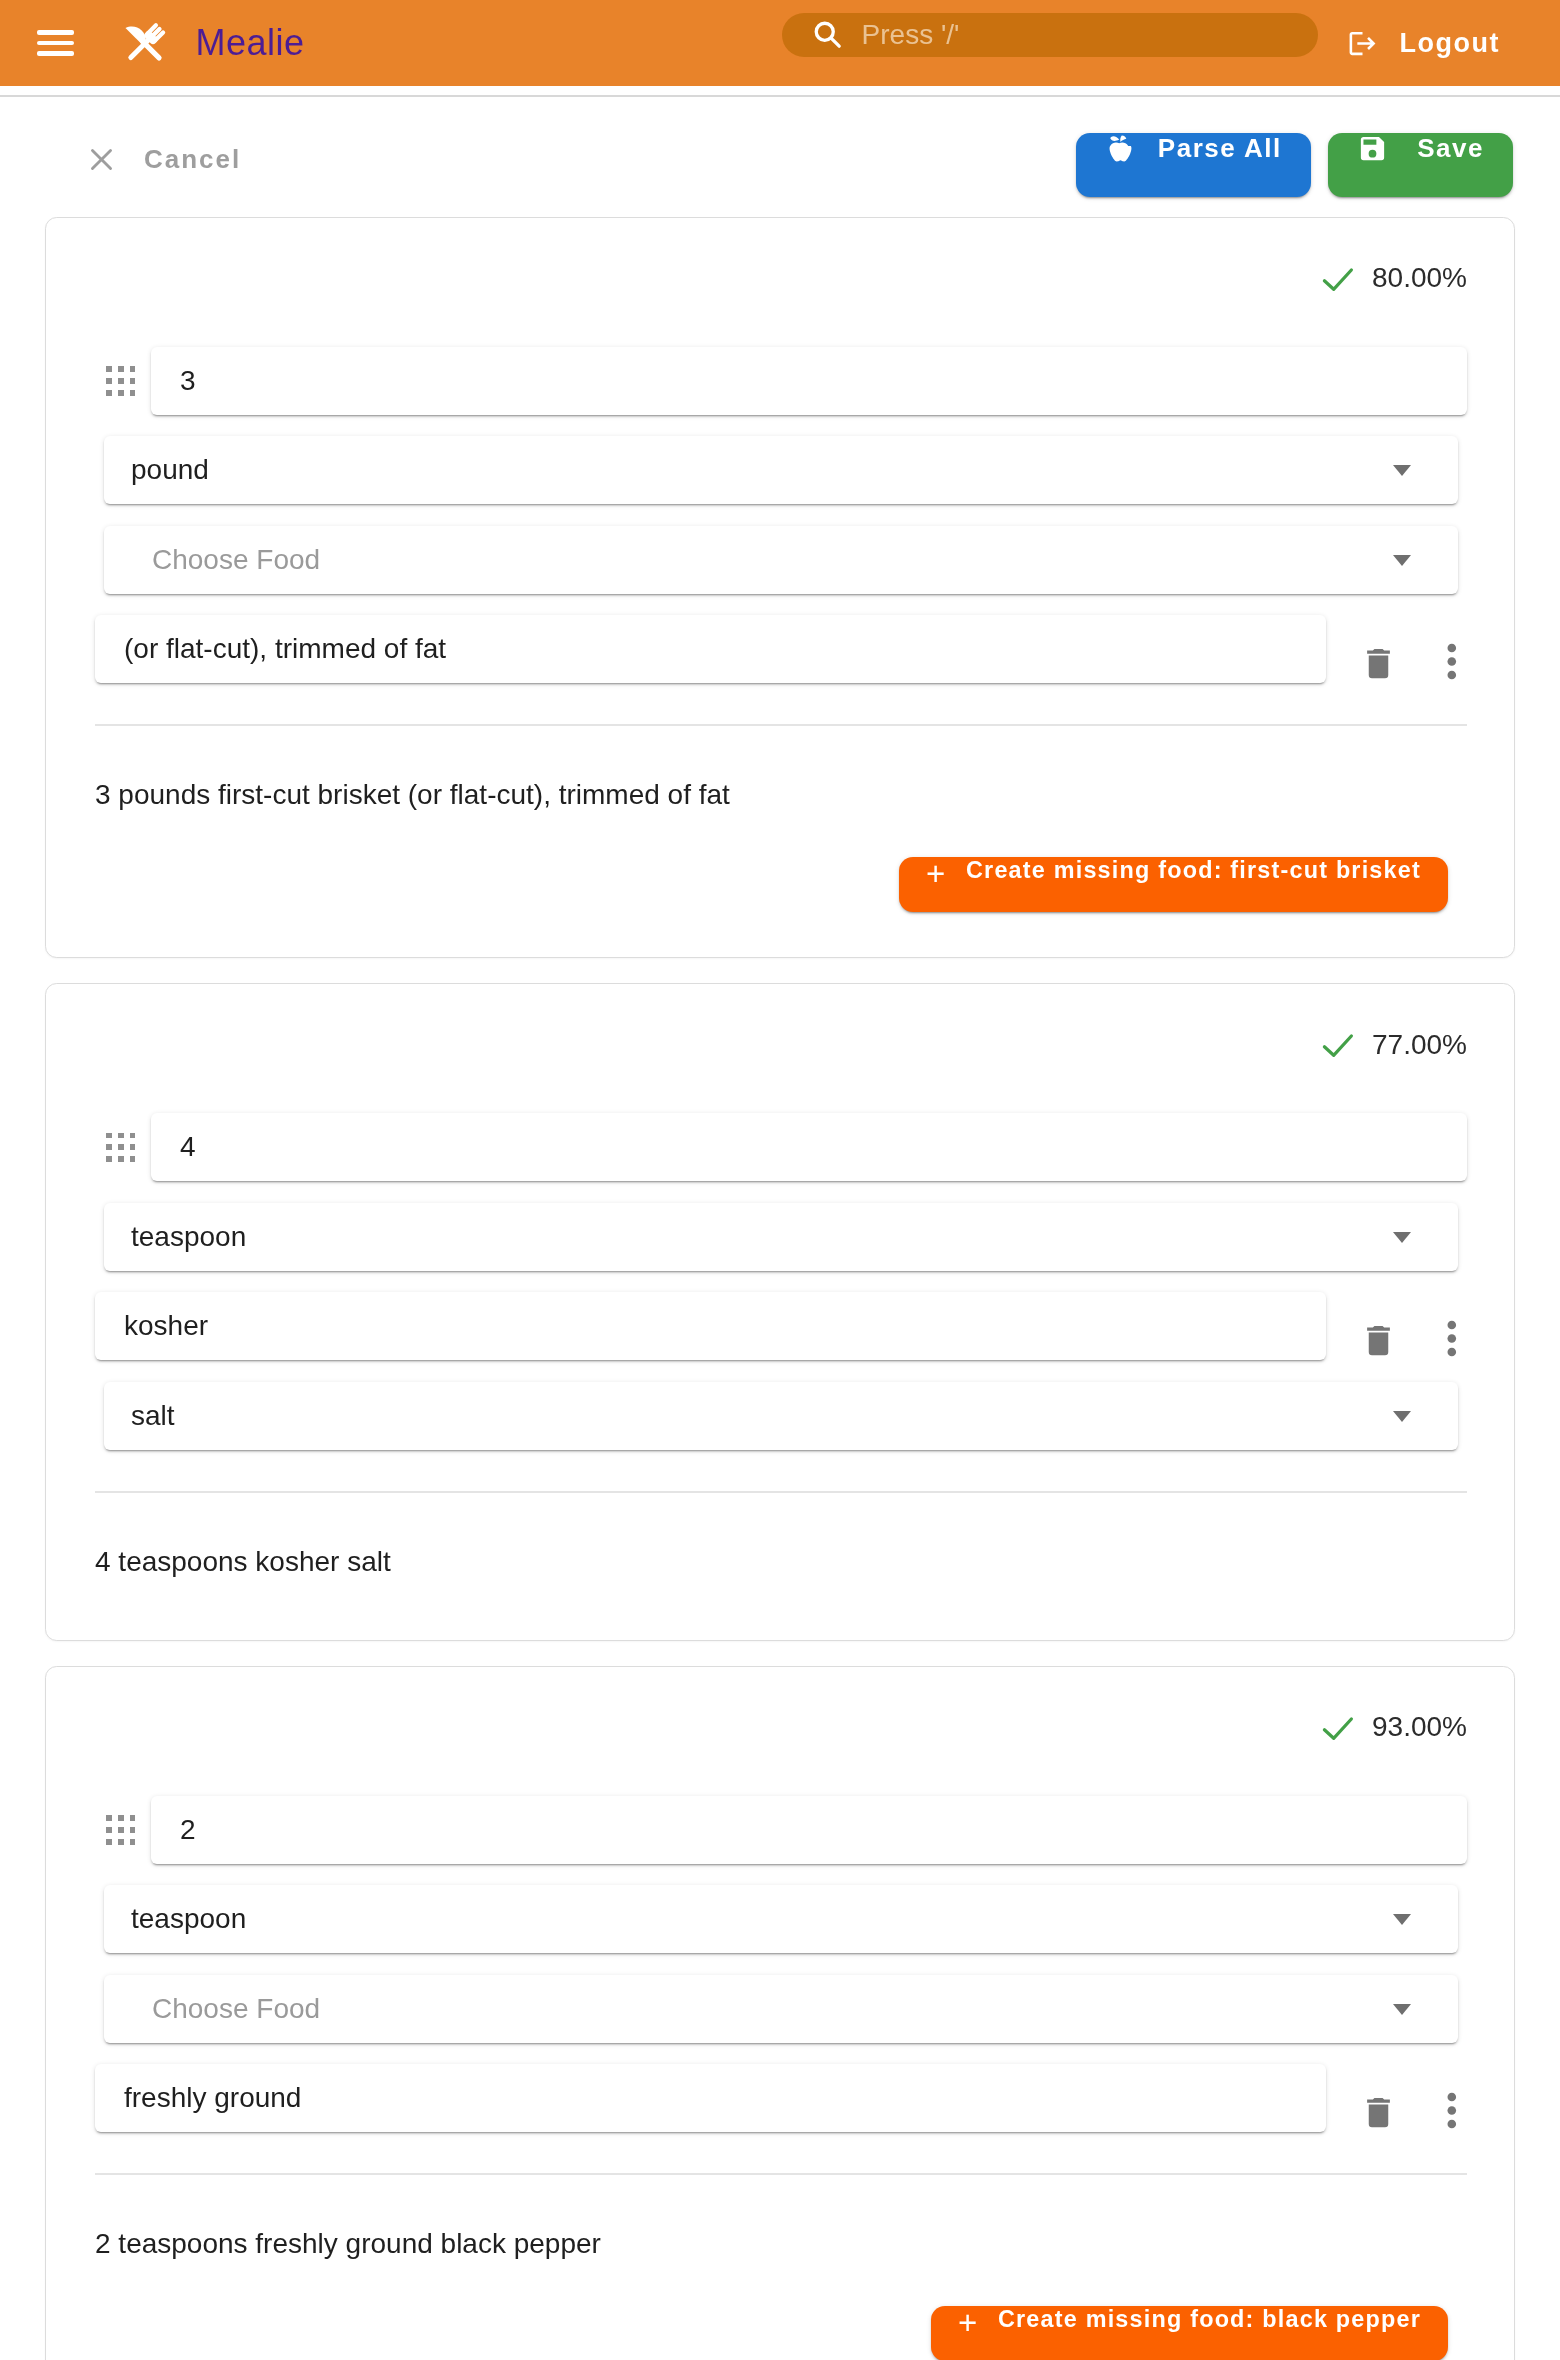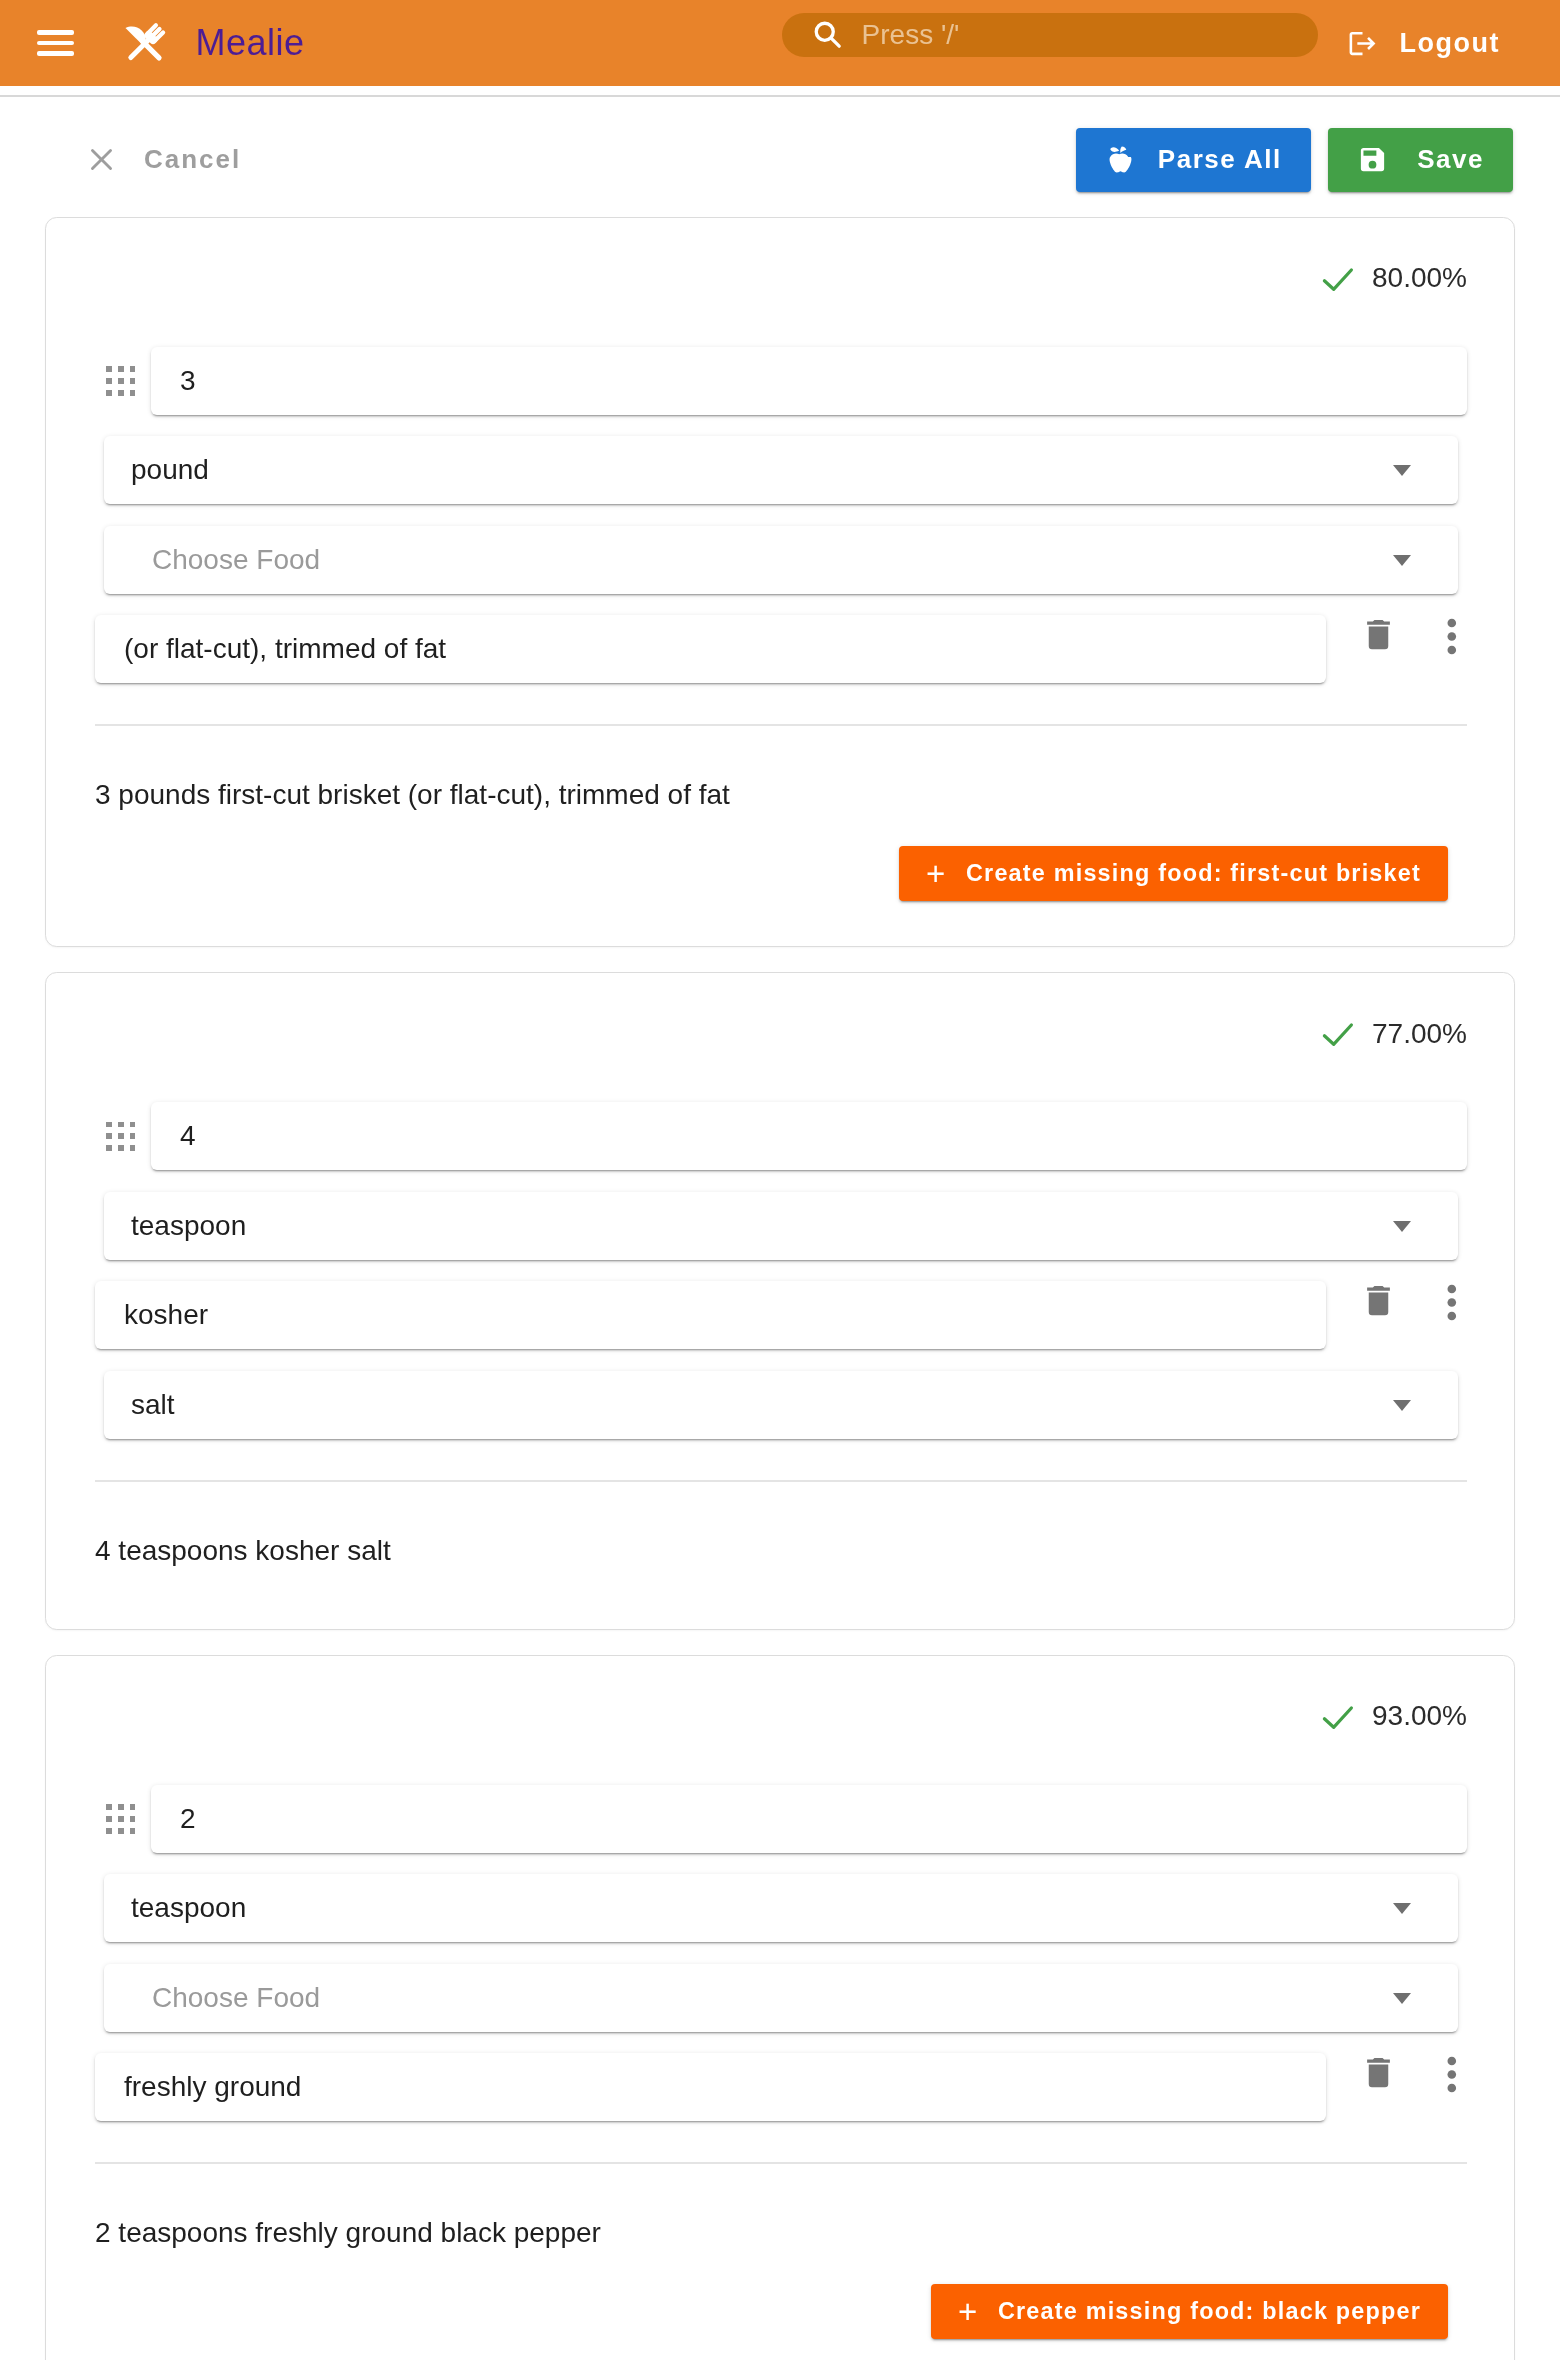--- a/index.html
+++ b/index.html
@@ -22,23 +22,23 @@
   .logout svg { margin-right:21.5px; }
   .logout span { color:#fff; font-size:27px; font-weight:700; letter-spacing:1.5px; }
   .header-line { margin-top:8.8px; height:2px; background:#D8D8D8; }
 
   
   .toolbar { margin-top:31px; padding:0 47px 0 86px; height:64px;
              display:flex; align-items:center; justify-content:space-between; }
   .cancel { display:flex; align-items:center; cursor:pointer; }
   .cancel span { margin-left:27px; color:#9E9E9E; font-size:26px; font-weight:700; letter-spacing:2px; }
   .toolbar-right { display:flex; gap:17.6px; }
-  .btn { display:flex; align-items:center; justify-content:center; border:none; border-radius:4px;
+  .btn { display:flex; align-items:flex-start; justify-content:center; border:none; border-radius:14px;
          color:#fff; font-family:"Liberation Sans",sans-serif; font-weight:700; cursor:pointer;
-         box-shadow:0 2.9px 1px -2px rgba(0,0,0,.2),0 2px 2px 0 rgba(0,0,0,.14),0 1px 4.9px 0 rgba(0,0,0,.12); }
+         box-shadow:0 2.9px 1px -2px rgba(0,0,0,.2),0 2px 2px 0 rgba(0,0,0,.14),0 1px 4.9px 0 rgba(0,0,0,.12);margin-top:11px; }
   .btn-parse { background:var(--parse_button,#1976D2); height:64px; padding:0 29px; font-size:26px; letter-spacing:1.5px; gap:21.5px; }
   .btn-save  { background:var(--save_button,#43A047);  height:64px; padding:0 29px; font-size:26px; letter-spacing:1.5px; gap:29px; }
 
   
   main { padding:0 45px; }
   .card { margin-top:25px; border:1px solid #DCDCDC; border-radius:11.7px; background:#fff;
           box-shadow:0 1px 2px rgba(0,0,0,.04); }
   .conf-row { display:flex; justify-content:flex-end; align-items:center; gap:15.6px;
               padding:43px 47px 0 0; height:78px; }
   .conf { font-size:28px; color:#2b2b2b; }
@@ -52,21 +52,21 @@
   .drag i { width:5.9px; height:5.9px; background:#8f8f8f; }
   .qty { flex:1; margin-left:15.6px; margin-right:47px; padding-left:29px; }
 
   .select-row { margin:21.5px 56px 0 58px; }
   .select { display:flex; align-items:center; padding-left:27px; cursor:pointer; position:relative; }
   .select .caret { position:absolute; right:47px; top:50%; margin-top:-4.9px; width:0; height:0;
                    border-left:9.8px solid transparent; border-right:9.8px solid transparent;
                    border-top:11.7px solid #6f6f6f; }
   .select .val.placeholder { color:#9A9A9A;margin-left:21px; }
 
-  .note-row { margin:21.5px 0 0 49px; display:flex; align-items:flex-start; }
+  .note-row { margin:21.5px 0 0 49px; display:flex; align-items:flex-end; }
   .note { width:1231px; padding-left:29px; }
   .icon-btn { background:none; border:none; cursor:pointer; display:flex; align-items:center; }
   .trash-btn { margin-left:33px; }
   .dots-btn { margin-left:45px; }
 
   .divider { margin:41px 47px 0 49px; border:none; border-top:2px solid #E4E4E4; }
   .original { margin:53px 47px 0 49px; font-size:28px; color:#1F1F1F; }
   .create-row { display:flex; justify-content:flex-end; margin:35px 66px 0 0; padding-bottom:45px; }
   .card.no-create { padding-bottom:62px; }
   .btn-create { background:var(--create_button,#FB6100); height:55px; padding:0 27px; font-size:23.4px; letter-spacing:1.2px; gap:19.5px; }

